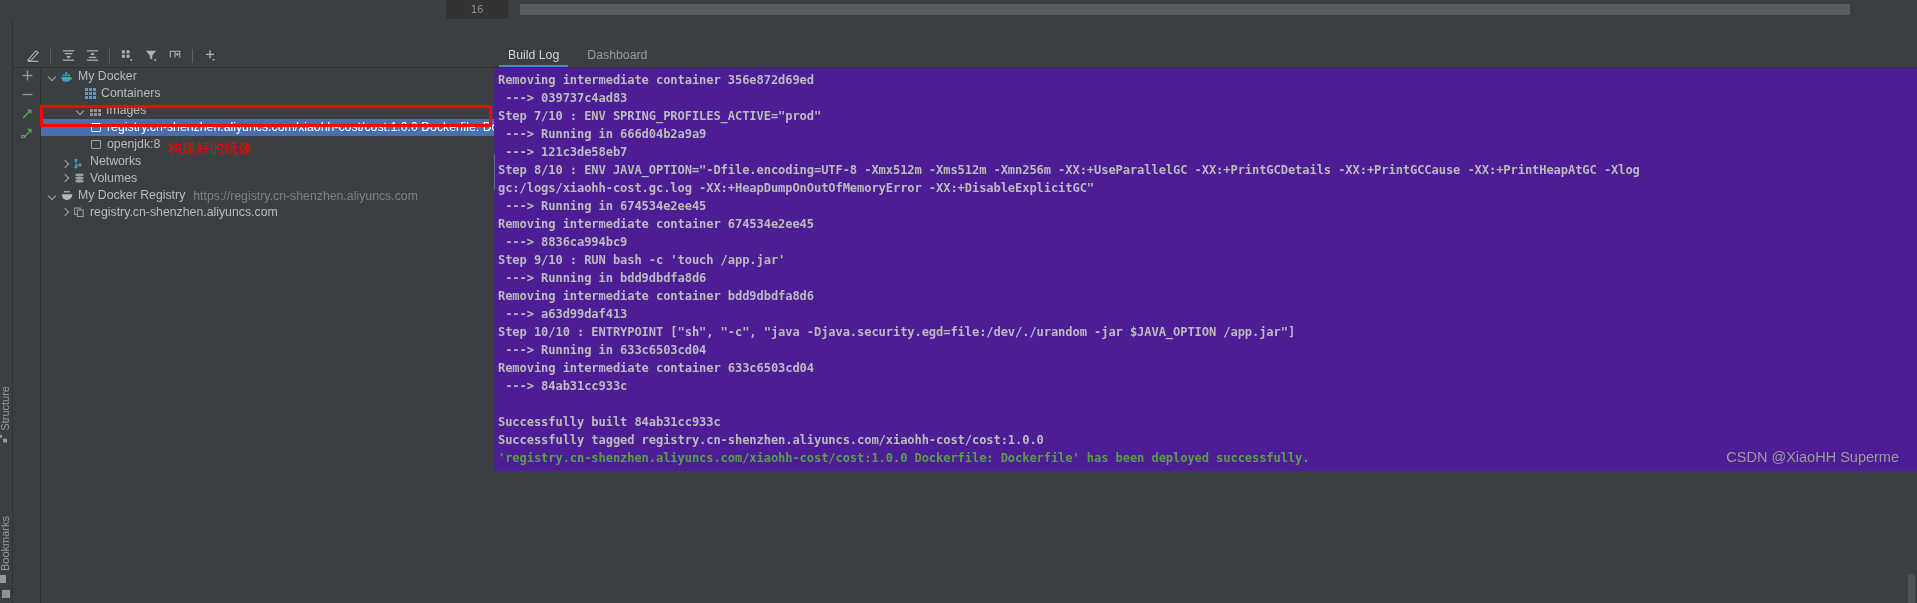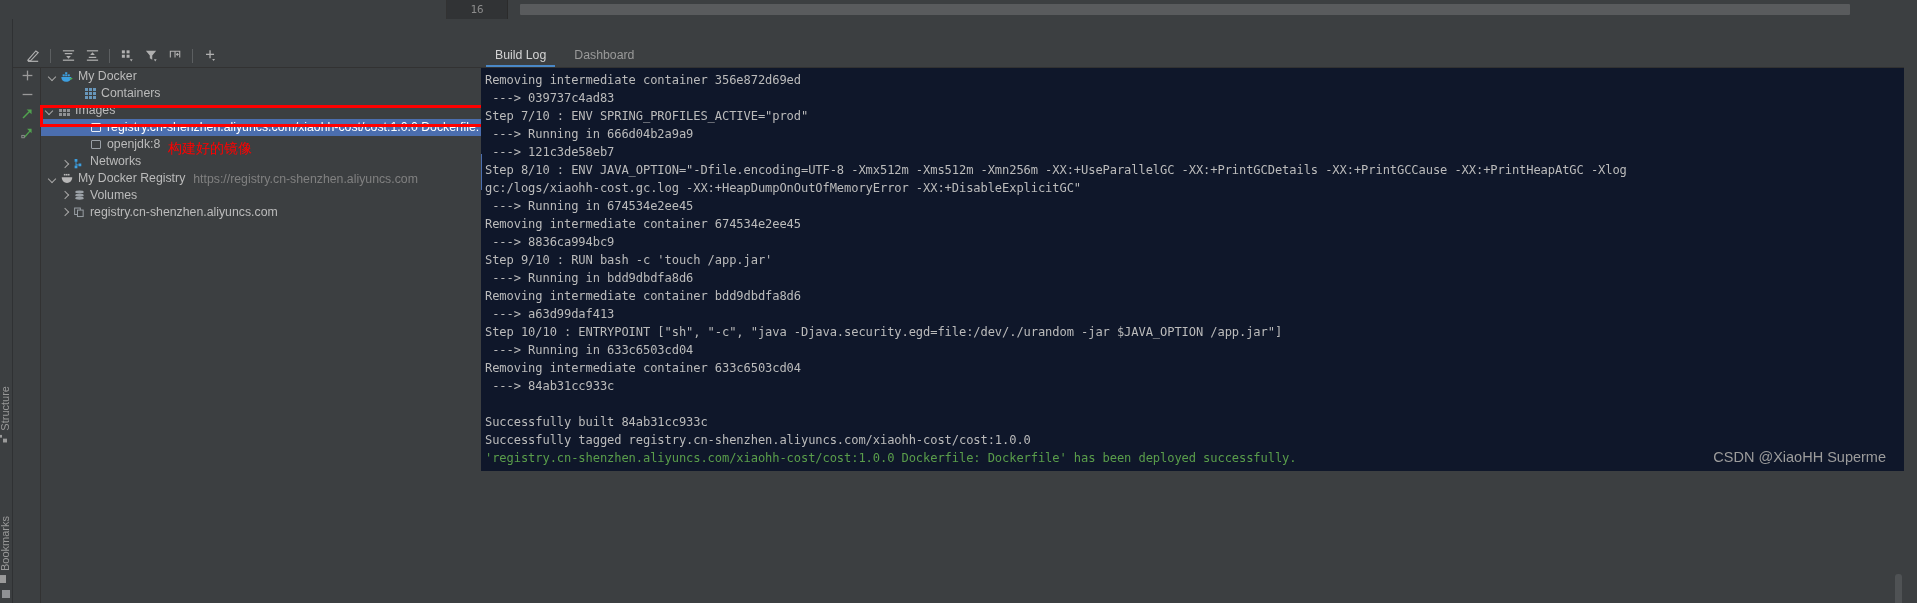--- a/index.html
+++ b/index.html
@@ -155,41 +155,41 @@
   .red-box {
     position: absolute; border: 3px solid #ff0000; pointer-events: none;
   }
   .red-note {
     position: absolute; color: #ff0000; font-size: 14px;
     font-family: "DejaVu Sans", sans-serif; white-space: nowrap;
   }
 
   
   .right-panel {
-    position: absolute; left: 481px; top: 44px; width: 1423px; height: 427px;
+    position: absolute; left: 494px; top: 44px; width: 1423px; height: 427px;
     background: #2b2b2b;
   }
   .tabs {
     position: absolute; left: 0; top: 0; width: 100%; height: 24px;
     background: #3c3f41; display: flex; align-items: flex-end;
     border-bottom: 1px solid #323232;
   }
   .tab {
     padding: 0 14px; height: 24px; line-height: 24px;
     color: #9a9a9a; font-size: 12.3px; cursor: default; position: relative;
   }
   .tab.active { color: #d4d4d4; }
   .tab.active::after {
     content: ""; position: absolute; left: 5px; right: 5px; bottom: 0;
     height: 2px; background: #4a88c7;
   }
 
   .log {
     position: absolute; left: 0; top: 24px; right: 0; bottom: 0;
-    background: #0f172a; padding: 3px 0 8px 4px; overflow: hidden;
+    background: #4c1d95; padding: 3px 0 8px 4px; overflow: hidden; font-weight: bold;
   }
   .log-line {
     font-family: "DejaVu Sans Mono", monospace;
     font-size: 12.1px; line-height: 18px; color: #bbbbbb;
     white-space: pre; letter-spacing: -0.1px;
   }
   .log-line.success { color: #5a9e4b; }
   .log-line.blank { height: 18px; }
 
   
@@ -368,21 +368,21 @@
             <i></i>
             <i></i>
             <i></i>
             <i></i>
             <i></i>
           </span>
       </span>
       <span class="node-label">Containers</span>
     </div>
 
-    <div class="tree-row" style="padding-left:3px;">
+    <div class="tree-row" style="padding-left:34px;">
       <span class="twisty open"></span>
       <span class="node-ico">
         <span class="dots grey">
             <i></i>
             <i></i>
             <i></i>
             <i></i>
             <i></i>
             <i></i>
             <i></i>
@@ -414,44 +414,44 @@
           <rect x="2" y="2.5" width="3.4" height="3.4" fill="#3d9fe0"></rect>
           <rect x="6.8" y="8" width="3.4" height="3.4" fill="#3d9fe0"></rect>
           <rect x="2" y="10.5" width="3.4" height="3.4" fill="#3d9fe0"></rect>
           <line x1="3.7" y1="6" x2="3.7" y2="10.5" stroke="#3d9fe0" stroke-width="1.1"></line>
           <line x1="3.7" y1="9.7" x2="6.8" y2="9.7" stroke="#3d9fe0" stroke-width="1.1"></line>
         </svg>
       </span>
       <span class="node-label">Networks</span>
     </div>
 
+    <div class="tree-row" style="padding-left:18px;">
+      <span class="twisty closed"></span>
+      <span class="node-ico">
+        <svg width="13" height="13" viewBox="0 0 16 16">
+          <ellipse cx="8" cy="3.6" rx="5.2" ry="1.8" fill="#9aa0a6"></ellipse>
+          <ellipse cx="8" cy="7.6" rx="5.2" ry="1.8" fill="#9aa0a6"></ellipse>
+          <ellipse cx="8" cy="11.4" rx="5.2" ry="1.8" fill="#9aa0a6"></ellipse>
+        </svg>
+      </span>
+      <span class="node-label">Volumes</span>
+    </div>
+
     <div class="tree-row" style="padding-left:6px;">
       <span class="twisty open"></span>
       <span class="node-ico">
         <svg width="14" height="14" viewBox="0 0 16 16">
           <rect x="4.4" y="2.2" width="1.9" height="1.8" fill="#b8b8b8"></rect>
           <rect x="6.7" y="2.2" width="1.9" height="1.8" fill="#b8b8b8"></rect>
           <rect x="9" y="2.2" width="1.9" height="1.8" fill="#b8b8b8"></rect>
           <path d="M2 6 L14 6 C14 10 11.3 12.5 8 12.5 C4.7 12.5 2 10 2 6 Z" fill="#b8b8b8"></path>
         </svg>
       </span>
       <span class="node-label">My Docker Registry</span>
       <span class="node-sub">https://registry.cn-shenzhen.aliyuncs.com</span>
-    </div>
-
-    <div class="tree-row" style="padding-left:18px;">
-      <span class="twisty closed"></span>
-      <span class="node-ico">
-        <svg width="13" height="13" viewBox="0 0 16 16">
-          <ellipse cx="8" cy="3.6" rx="5.2" ry="1.8" fill="#9aa0a6"></ellipse>
-          <ellipse cx="8" cy="7.6" rx="5.2" ry="1.8" fill="#9aa0a6"></ellipse>
-          <ellipse cx="8" cy="11.4" rx="5.2" ry="1.8" fill="#9aa0a6"></ellipse>
-        </svg>
-      </span>
-      <span class="node-label">Volumes</span>
     </div>
 
     <div class="tree-row" style="padding-left:18px;">
       <span class="twisty closed"></span>
       <span class="node-ico">
         <svg width="13" height="13" viewBox="0 0 16 16">
           <rect x="2" y="2.5" width="7" height="8" fill="none" stroke="#9aa0a6" stroke-width="1.2"></rect>
           <rect x="5.5" y="5" width="7" height="8" fill="#3c3f41" stroke="#9aa0a6" stroke-width="1.2"></rect>
         </svg>
       </span>

